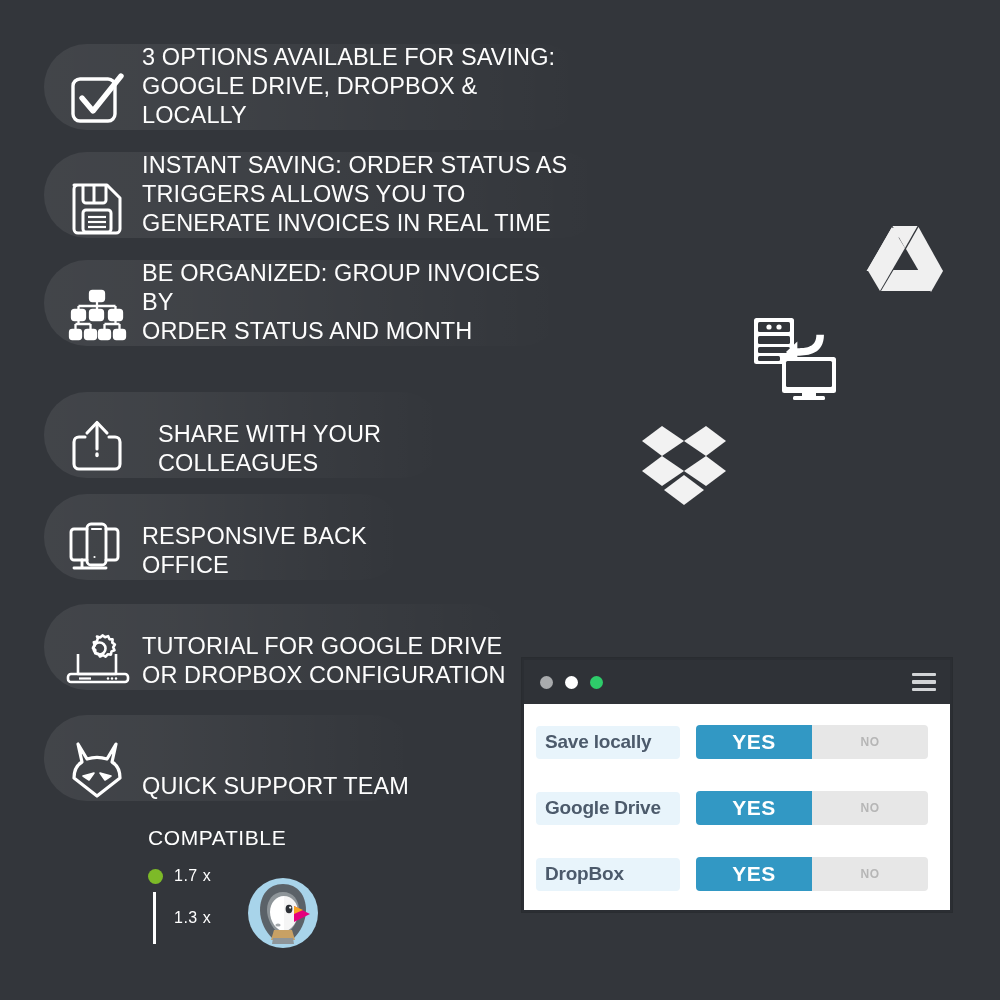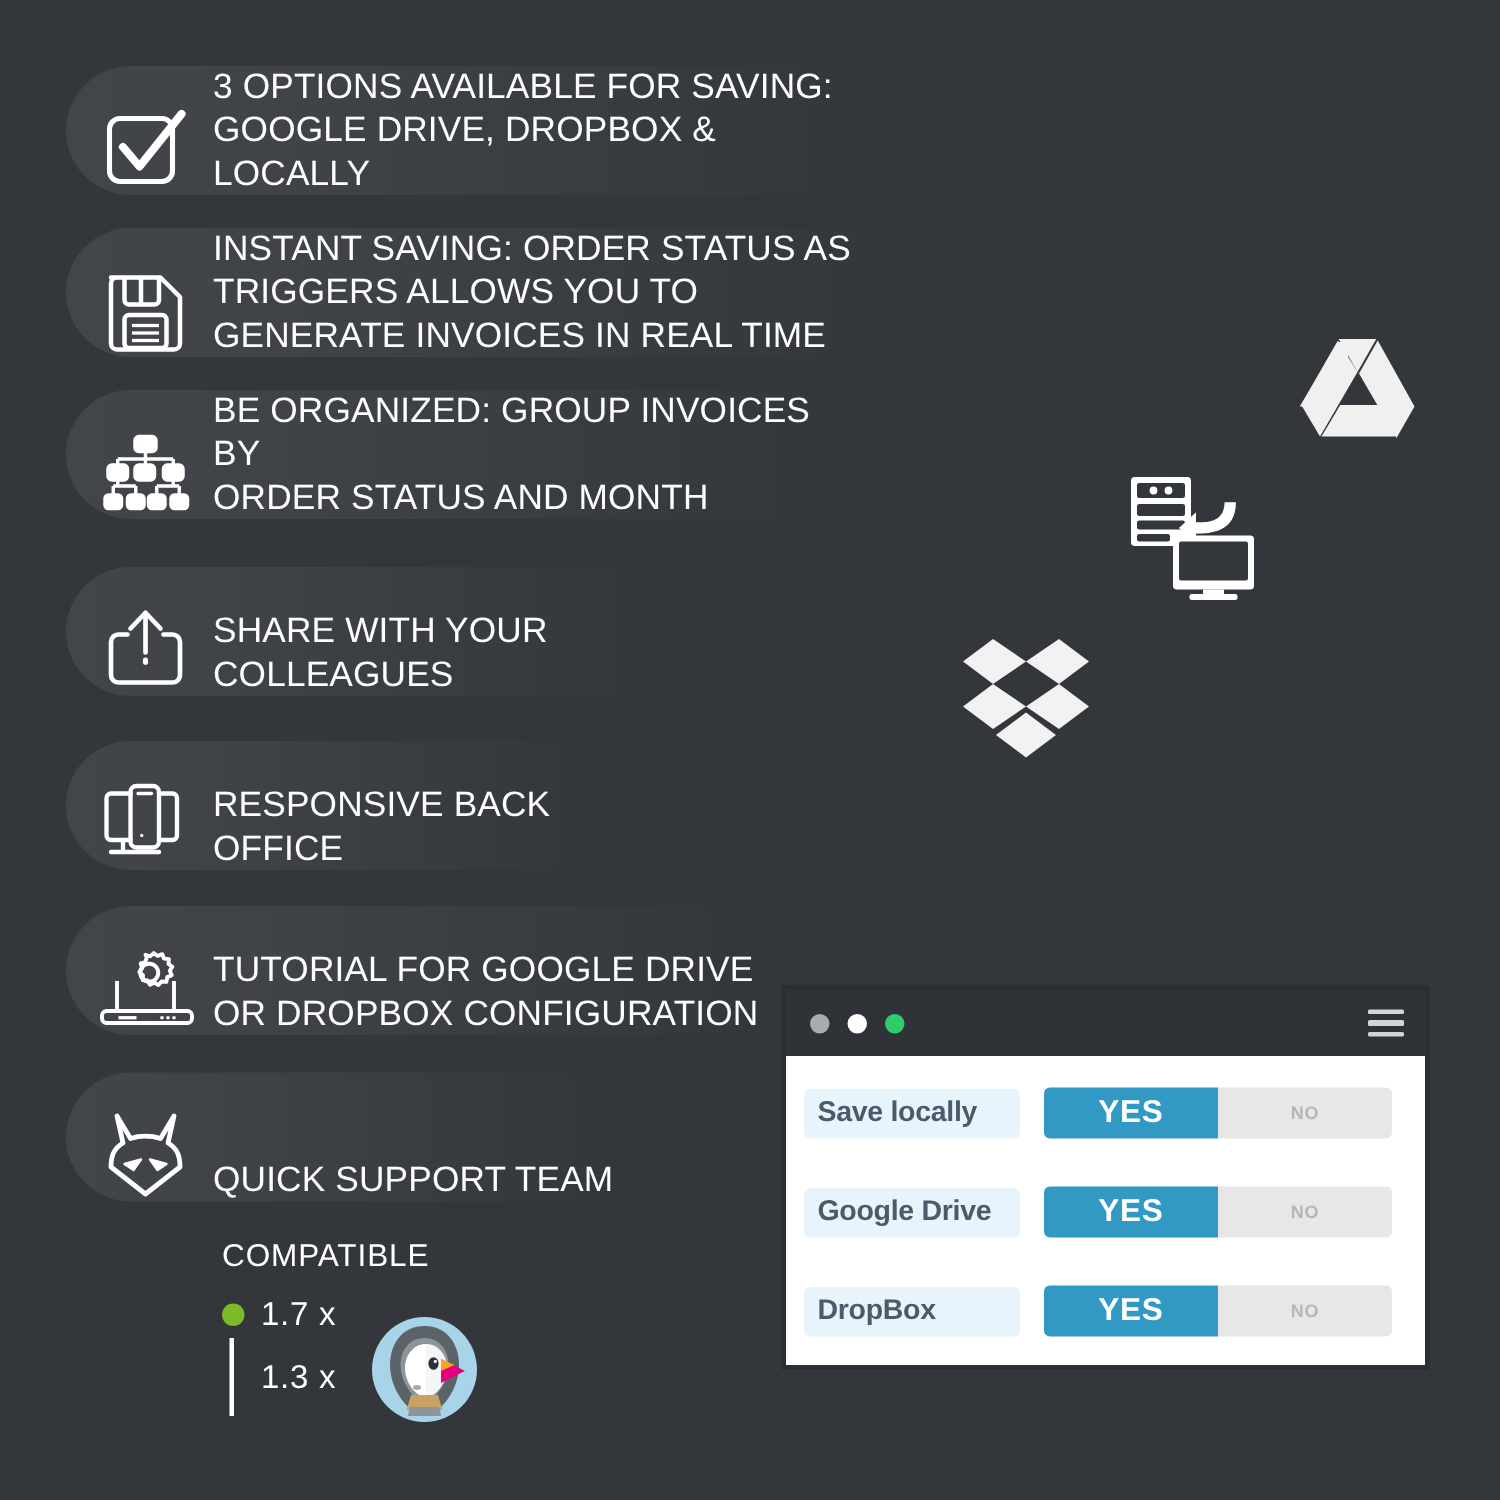--- a/index.html
+++ b/index.html
@@ -43,21 +43,21 @@
   
   #compatible { position:absolute; left:148px; top:826px; }
   #compatible .cap {
     font-size:21px; letter-spacing:0.6px; color:#ffffff; margin-bottom:12px;
   }
   .verwrap { position:relative; display:flex; flex-direction:column; gap:14px; }
   .verrow { display:flex; align-items:center; height:28px; }
   .dotcell { width:26px; display:flex; justify-content:flex-start; align-items:center; }
   .gdot { width:15px; height:15px; border-radius:50%; background:#7dba28; display:block; }
   .vline { width:3px; height:52px; background:#ffffff; display:block; margin-left:5px; }
-  .vnum { font-size:22px; color:#ffffff; letter-spacing:0.5px; }
+  .vnum { font-size:16px; color:#ffffff; letter-spacing:0.5px; }
 
   #presta-logo { position:absolute; left:248px; top:878px; width:70px; height:70px; }
 
   
   #gdrive-logo { position:absolute; left:866px; top:224px; }
   #sync-logo   { position:absolute; left:752px; top:316px; }
   #dropbox-logo{ position:absolute; left:640px; top:424px; }
 
   
   #browser {
@@ -156,21 +156,21 @@
         <rect x="46" y="41" width="11" height="9" rx="2.3" fill="#ffffff"></rect>
         <path d="M29 12 v5 M10.5 17 h37 M10.5 17 v4 M29 17 v4 M47.5 17 v4"></path>
         <path d="M10.5 31 v4 M7.5 35 h15 M7.5 35 v6 M22.5 35 v6"></path>
         <path d="M47.5 31 v4 M36.5 35 h15 M36.5 35 v6 M51.5 35 v6"></path>
       </svg>
     </span>
     <span class="ftext">BE ORGANIZED: GROUP INVOICES BY
 ORDER STATUS AND MONTH</span>
   </div>
 
-  <div class="feature" style="left:44px; top:378px; width:400px;">
+  <div class="feature" style="left:44px; top:392px; width:400px;gap:16px;">
     <span class="ficon">
       <svg width="54" height="56" viewBox="0 0 54 56" fill="none" stroke="#ffffff" stroke-width="3.1" stroke-linecap="round" stroke-linejoin="round">
         <path d="M15 18 H9 a5 5 0 0 0 -5 5 v22 a5 5 0 0 0 5 5 h36 a5 5 0 0 0 5 -5 V23 a5 5 0 0 0 -5 -5 h-6"></path>
         <line x1="27" y1="4" x2="27" y2="30"></line>
         <path d="M17 14 L27 3.5 L37 14"></path>
         <line x1="27" y1="35" x2="27" y2="36.5" stroke-width="3.4"></line>
       </svg>
     </span>
     <span class="ftext">SHARE WITH YOUR COLLEAGUES</span>
   </div>

